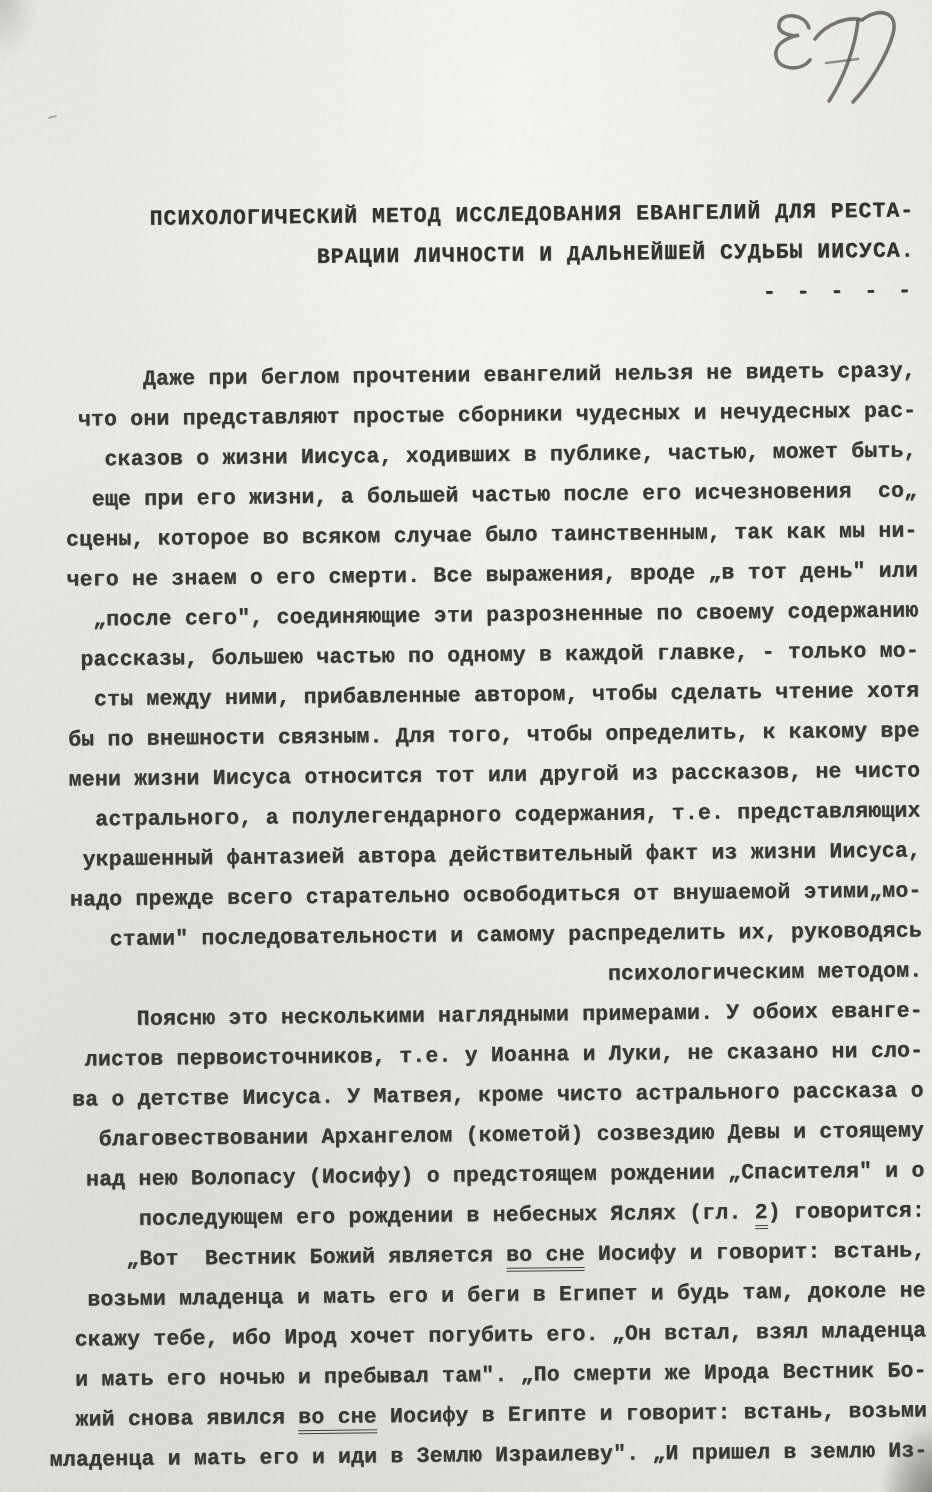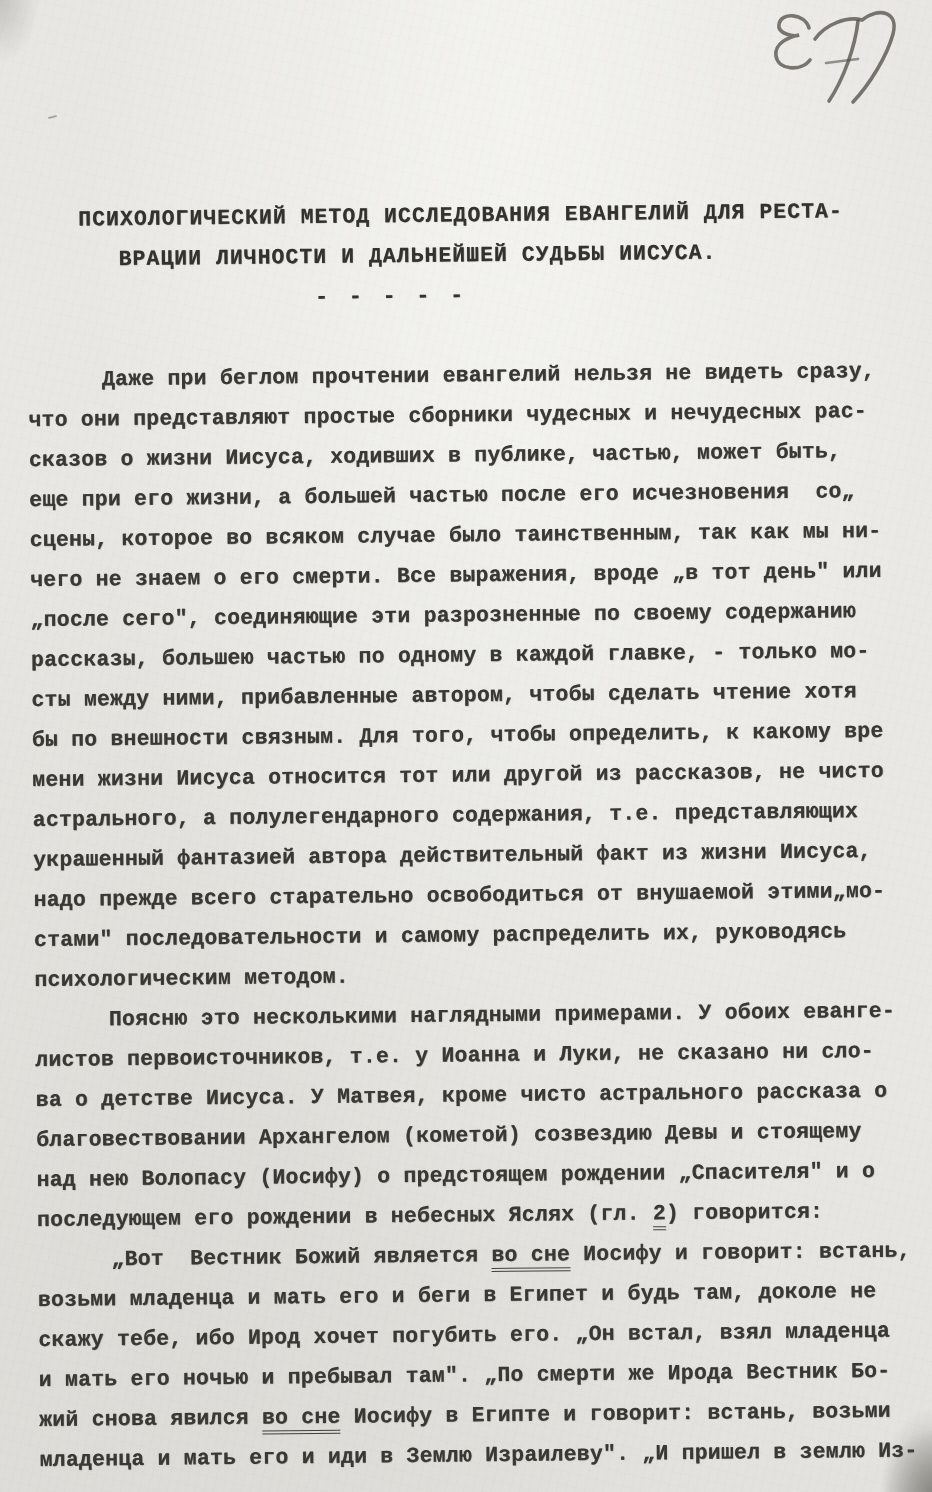--- a/index.html
+++ b/index.html
@@ -8,20 +8,21 @@
     width:932px;height:1492px;
     margin:0 auto;
     overflow:hidden;
     background:
       radial-gradient(ellipse at 100% 100%, rgba(105,104,98,.45), rgba(105,104,98,0) 4%),
       radial-gradient(ellipse at 0% 0%, rgba(90,90,85,.25), rgba(90,90,85,0) 3%),
       radial-gradient(ellipse at 55% 8%, rgba(255,255,253,.5), rgba(255,255,253,0) 60%),
       radial-gradient(ellipse at 20% 80%, rgba(190,189,183,.25), rgba(190,189,183,0) 55%),
       linear-gradient(180deg, #e7e6e2 0%, #eae9e5 30%, #e8e7e3 70%, #e3e2de 100%);
     font-family:"Liberation Mono","DejaVu Sans Mono",monospace;
+    text-align:right;
   }
   
   .page::before{
     content:"";position:absolute;inset:0;pointer-events:none;
     background:
       repeating-linear-gradient(104deg, rgba(120,118,112,.025) 0 1px, transparent 1px 9px),
       repeating-linear-gradient(14deg, rgba(120,118,112,.02) 0 1px, transparent 1px 13px);
     mix-blend-mode:multiply;
   }
   .page::after{ 

